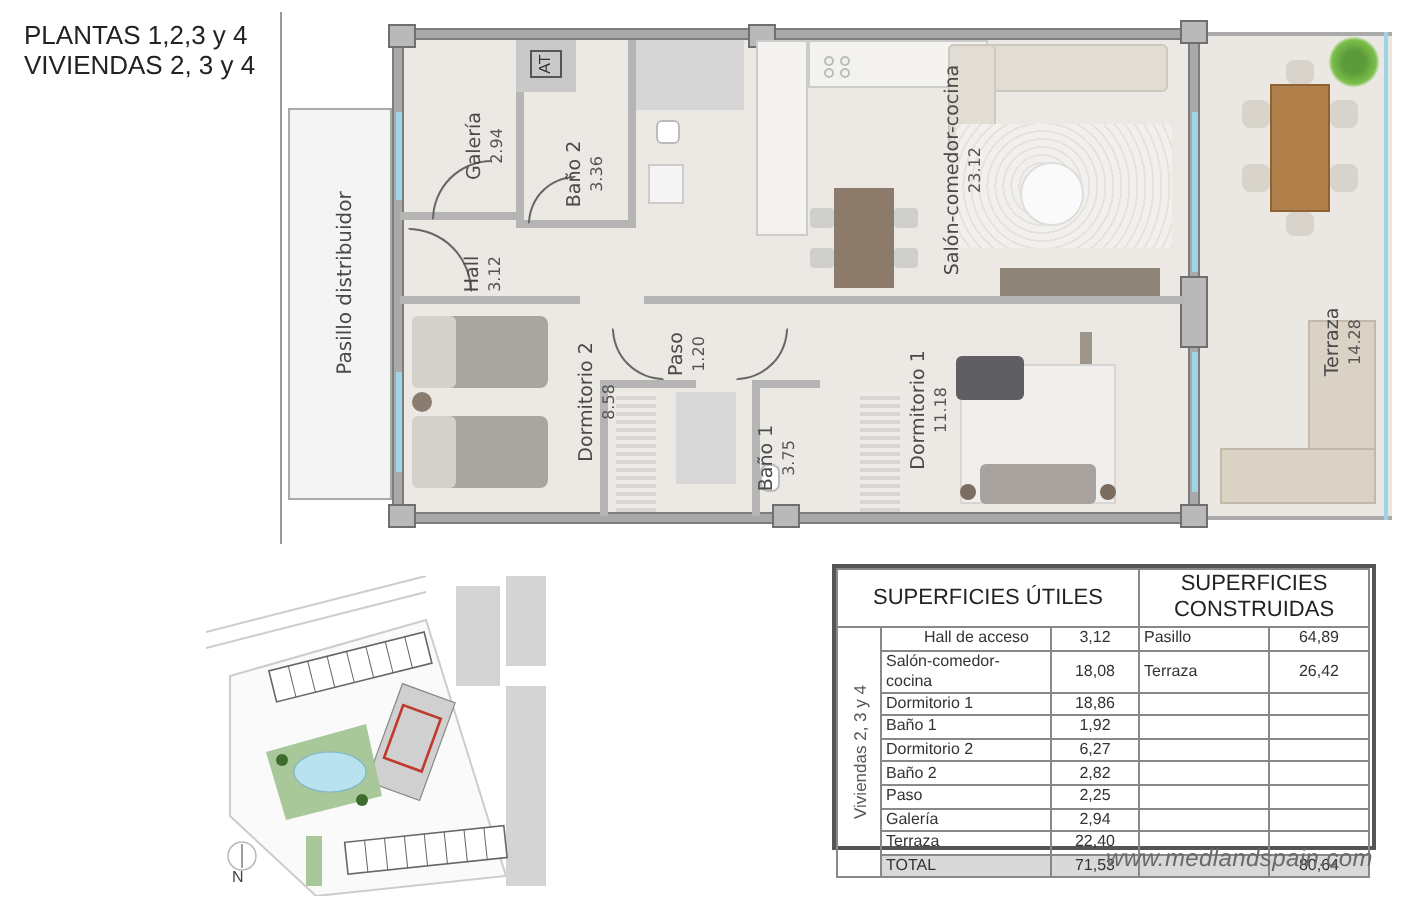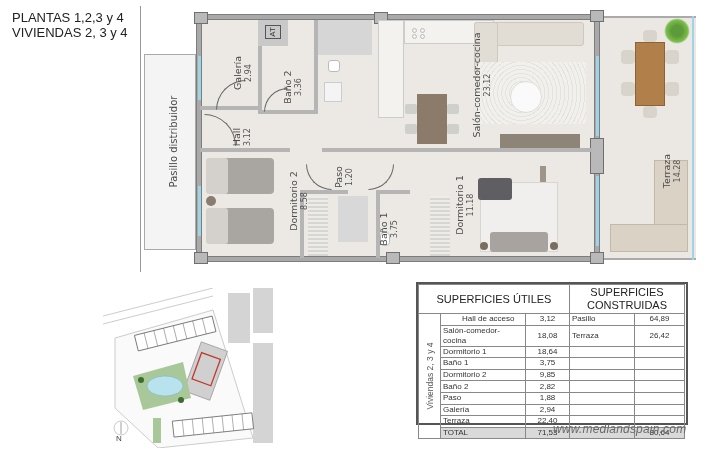--- a/index.html
+++ b/index.html
@@ -243,45 +243,45 @@
     <td class="num" style="width:50px;">64,89</td>
   </tr>
   <tr>
     <td>Salón-comedor-cocina</td>
     <td class="num">18,08</td>
     <td>Terraza</td>
     <td class="num">26,42</td>
   </tr>
   <tr>
     <td>Dormitorio 1</td>
-    <td class="num">18,64</td>
+    <td class="num">18,86</td>
     <td></td>
     <td class="num"></td>
   </tr>
   <tr>
     <td>Baño 1</td>
-    <td class="num">3,75</td>
+    <td class="num">1,92</td>
     <td></td>
     <td class="num"></td>
   </tr>
   <tr>
     <td>Dormitorio 2</td>
-    <td class="num">9,85</td>
+    <td class="num">6,27</td>
     <td></td>
     <td class="num"></td>
   </tr>
   <tr>
     <td>Baño 2</td>
     <td class="num">2,82</td>
     <td></td>
     <td class="num"></td>
   </tr>
   <tr>
     <td>Paso</td>
-    <td class="num">1,88</td>
+    <td class="num">2,25</td>
     <td></td>
     <td class="num"></td>
   </tr>
   <tr>
     <td>Galería</td>
     <td class="num">2,94</td>
     <td></td>
     <td class="num"></td>
   </tr>
   <tr>

